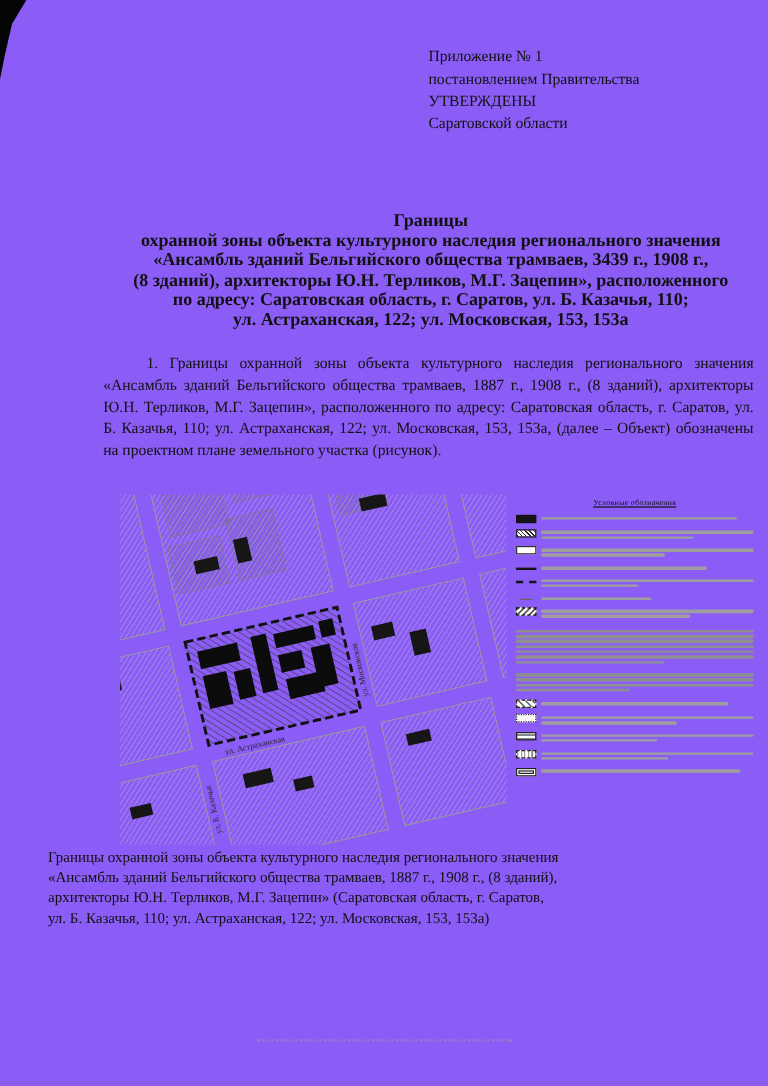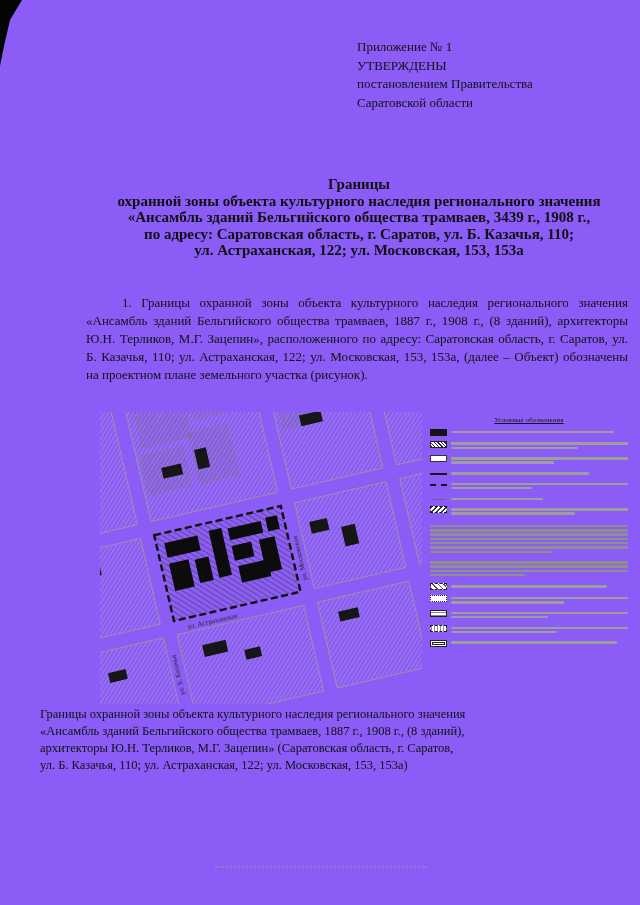--- a/index.html
+++ b/index.html
@@ -68,29 +68,30 @@
 <body>
 
 <div class="page">
 
   <svg class="corner-mark" width="30" height="75" viewBox="0 0 30 75">
     <polygon points="0,0 22,0 10,20 4,46 0,66" fill="#050505"></polygon>
   </svg>
 
   <div class="header-block">
     <div>Приложение № 1</div>
+    <div>постановлением Правительства</div>
     <div>УТВЕРЖДЕНЫ</div>
-    <div>постановлением Правительства</div>
     <div>Саратовской области</div>
   </div>
 
   <div class="title-block">
     <div>Границы</div>
     <div>охранной зоны объекта культурного наследия регионального значения</div>
     <div>«Ансамбль зданий Бельгийского общества трамваев, 3439 г., 1908 г.,</div>
+    <div>(8 зданий), архитекторы Ю.Н. Терликов, М.Г. Зацепин», расположенного</div>
     <div>по адресу: Саратовская область, г. Саратов, ул. Б. Казачья, 110;</div>
     <div>ул. Астраханская, 122; ул. Московская, 153, 153а</div>
   </div>
 
   <p class="body-par">1. Границы охранной зоны объекта культурного наследия регионального значения «Ансамбль зданий Бельгийского общества трамваев, 1887 г., 1908 г., (8 зданий), архитекторы Ю.Н. Терликов, М.Г. Зацепин», расположенного по адресу: Саратовская область, г. Саратов, ул. Б. Казачья, 110; ул. Астраханская, 122; ул. Московская, 153, 153а, (далее – Объект) обозначены на проектном плане земельного участка (рисунок).</p>
 
   <div class="figure">
 
     <svg class="map" viewBox="0 0 322 292">
       <defs>

